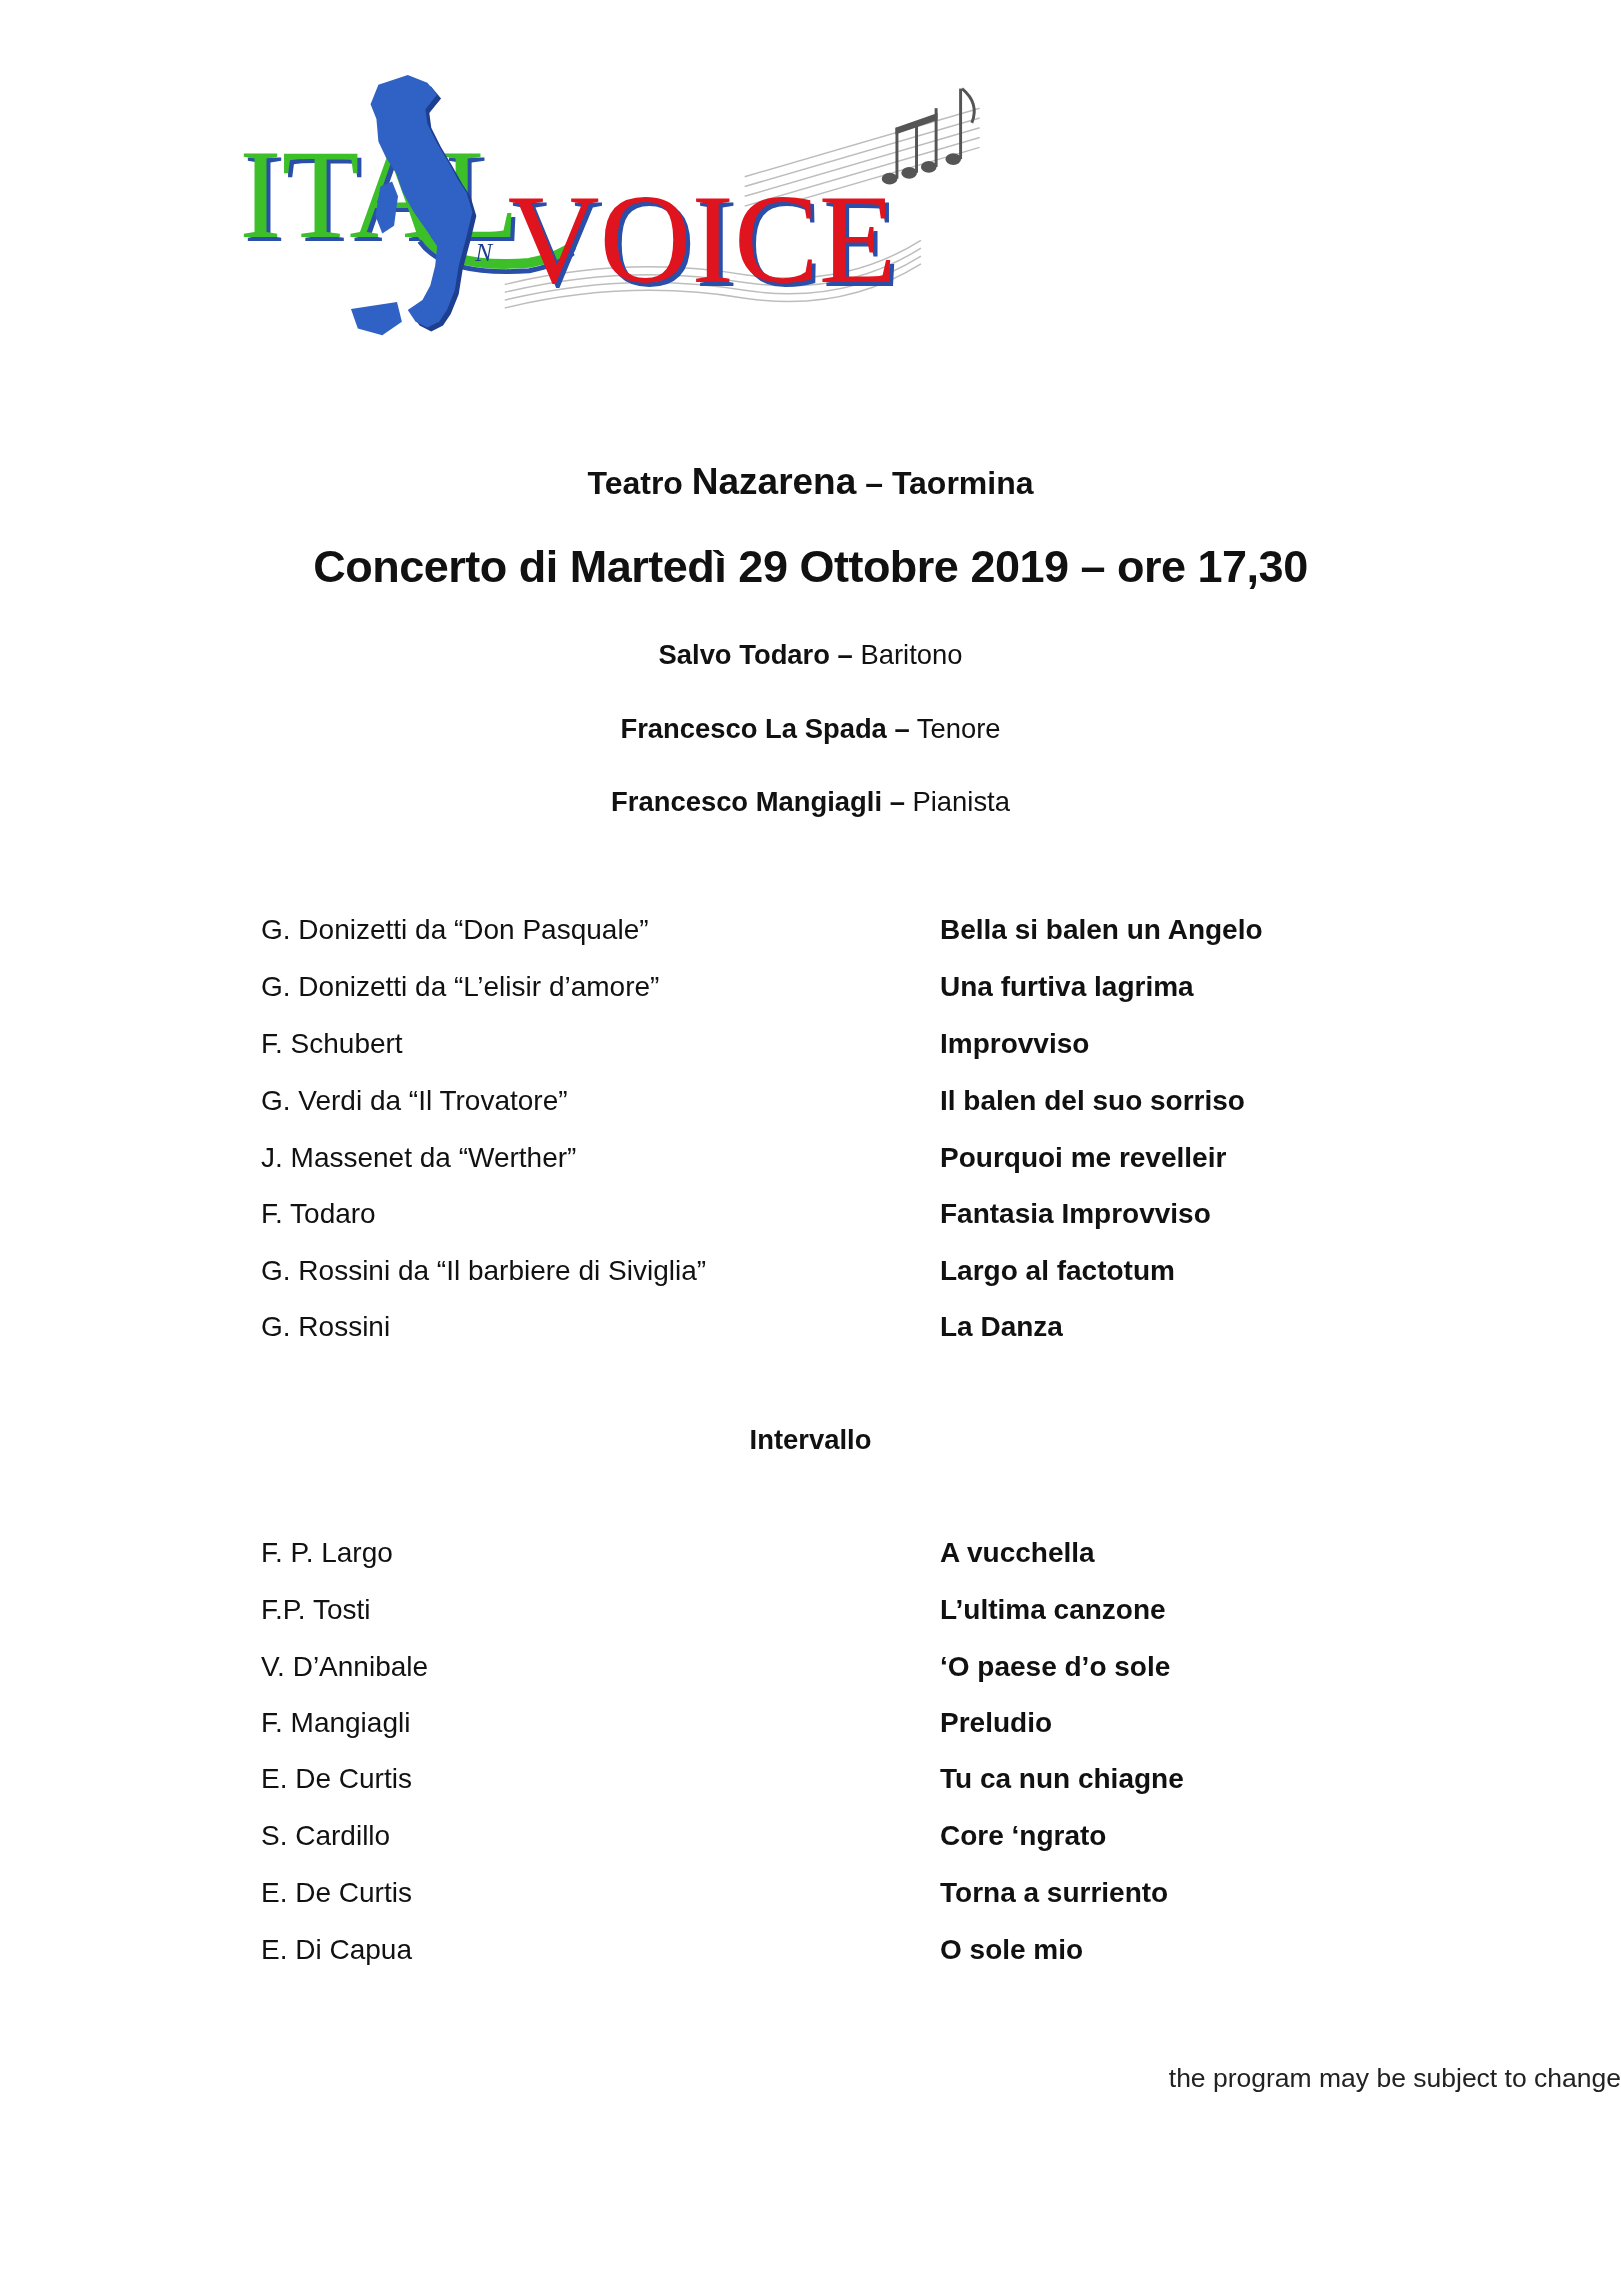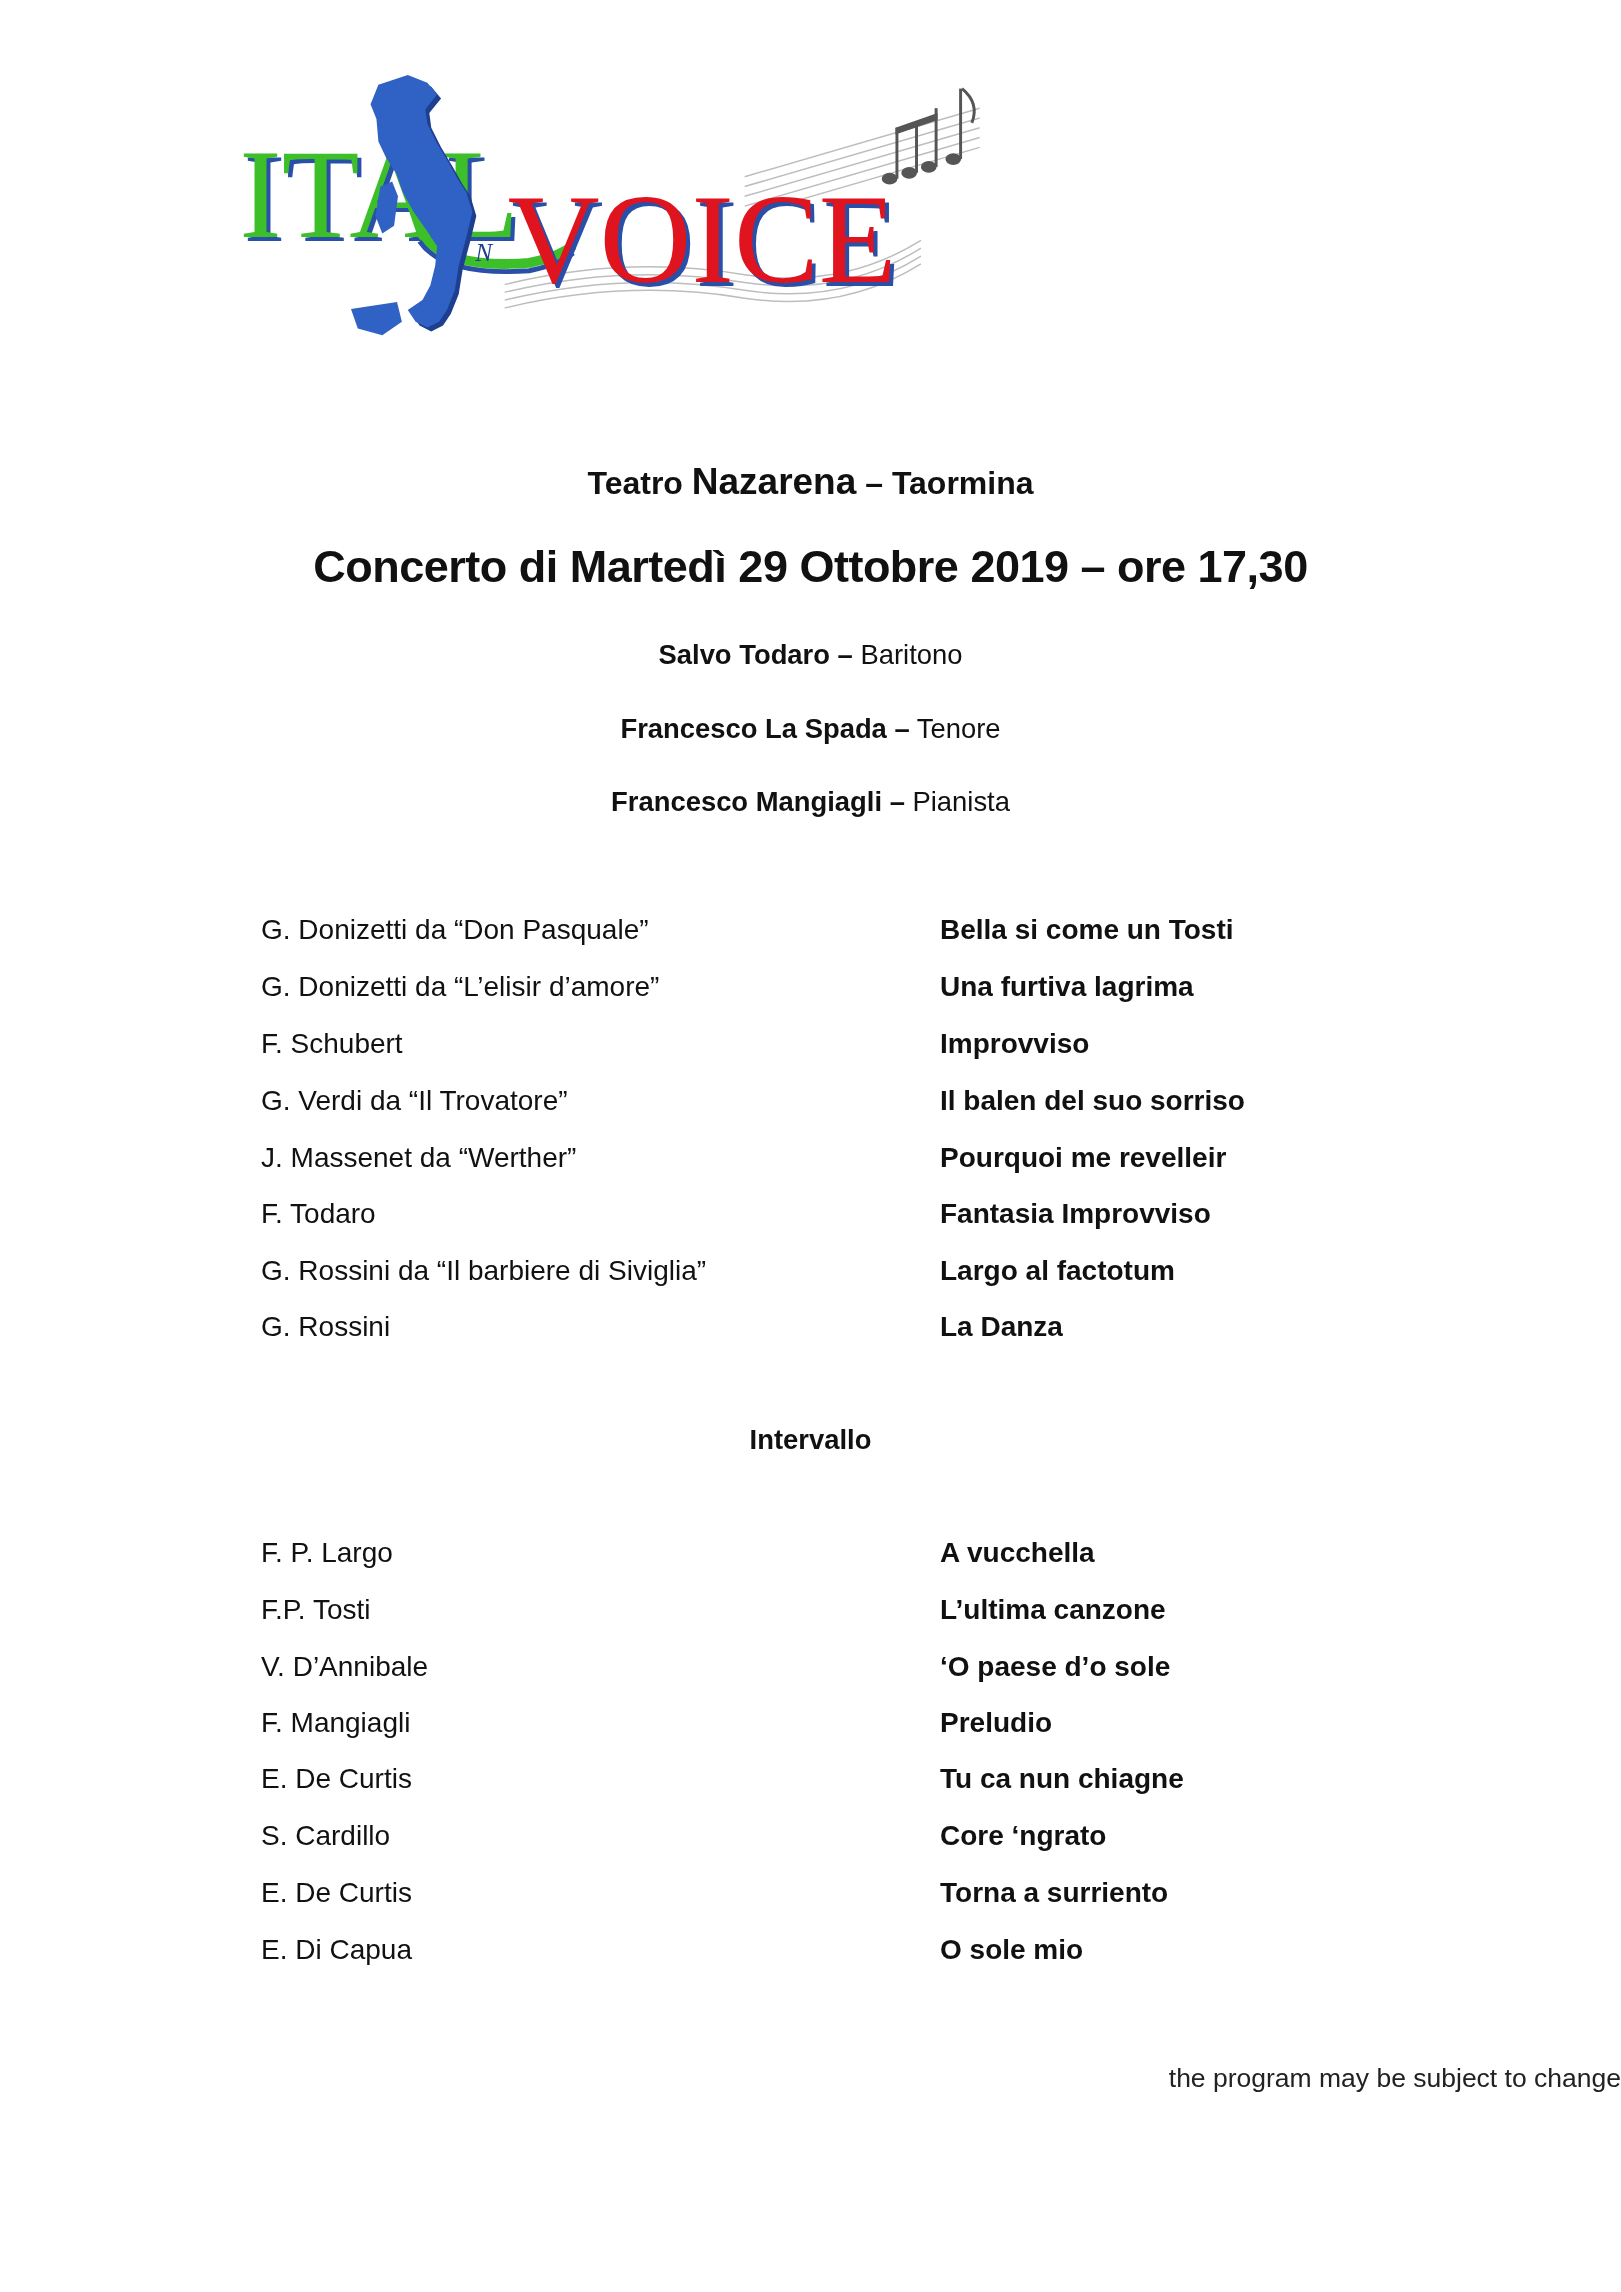--- a/index.html
+++ b/index.html
@@ -87,21 +87,21 @@
 <div class="center performer p2">
   <b>Francesco La Spada –</b><span> Tenore</span>
 </div>
 <div class="center performer p3">
   <b>Francesco Mangiagli –</b><span> Pianista</span>
 </div>
 
 <div>
   <div class="row" style="top:914px">
       <span class="comp">G. Donizetti da “Don Pasquale”</span>
-      <span class="piece">Bella si come un Tosti</span>
+      <span class="piece">Bella si balen un Angelo</span>
     </div>
   <div class="row" style="top:971px">
       <span class="comp">G. Donizetti da “L’elisir d’amore”</span>
       <span class="piece">Una furtiva lagrima</span>
     </div>
   <div class="row" style="top:1028px">
       <span class="comp">F. Schubert</span>
       <span class="piece">Improvviso</span>
     </div>
   <div class="row" style="top:1085px">

